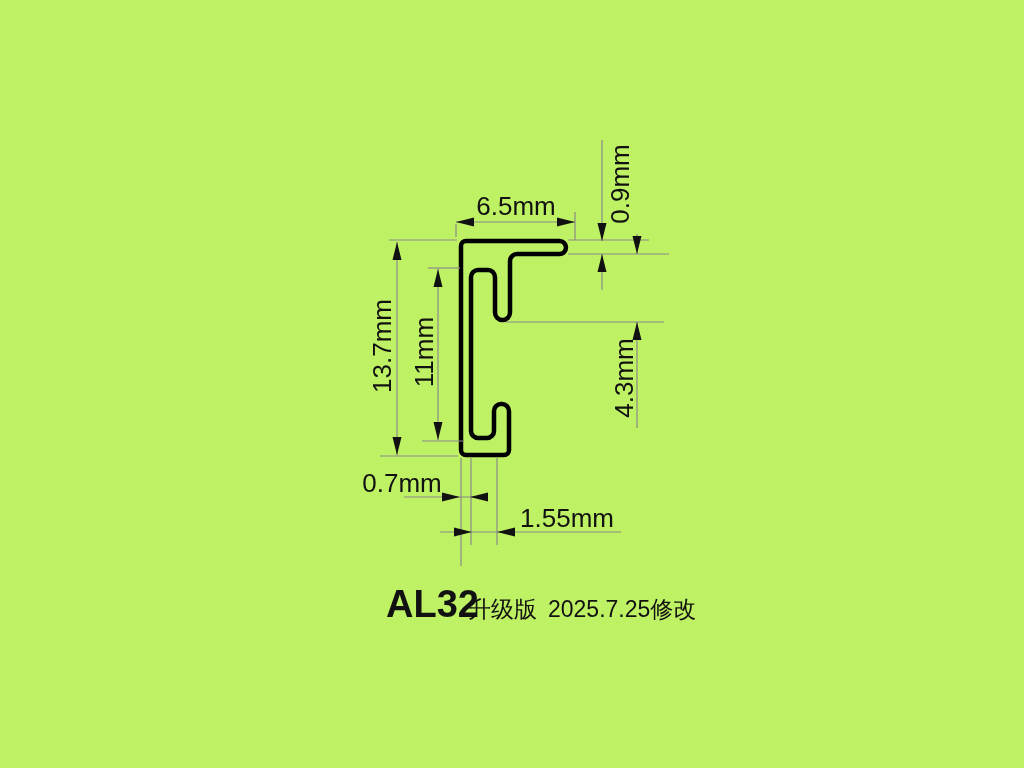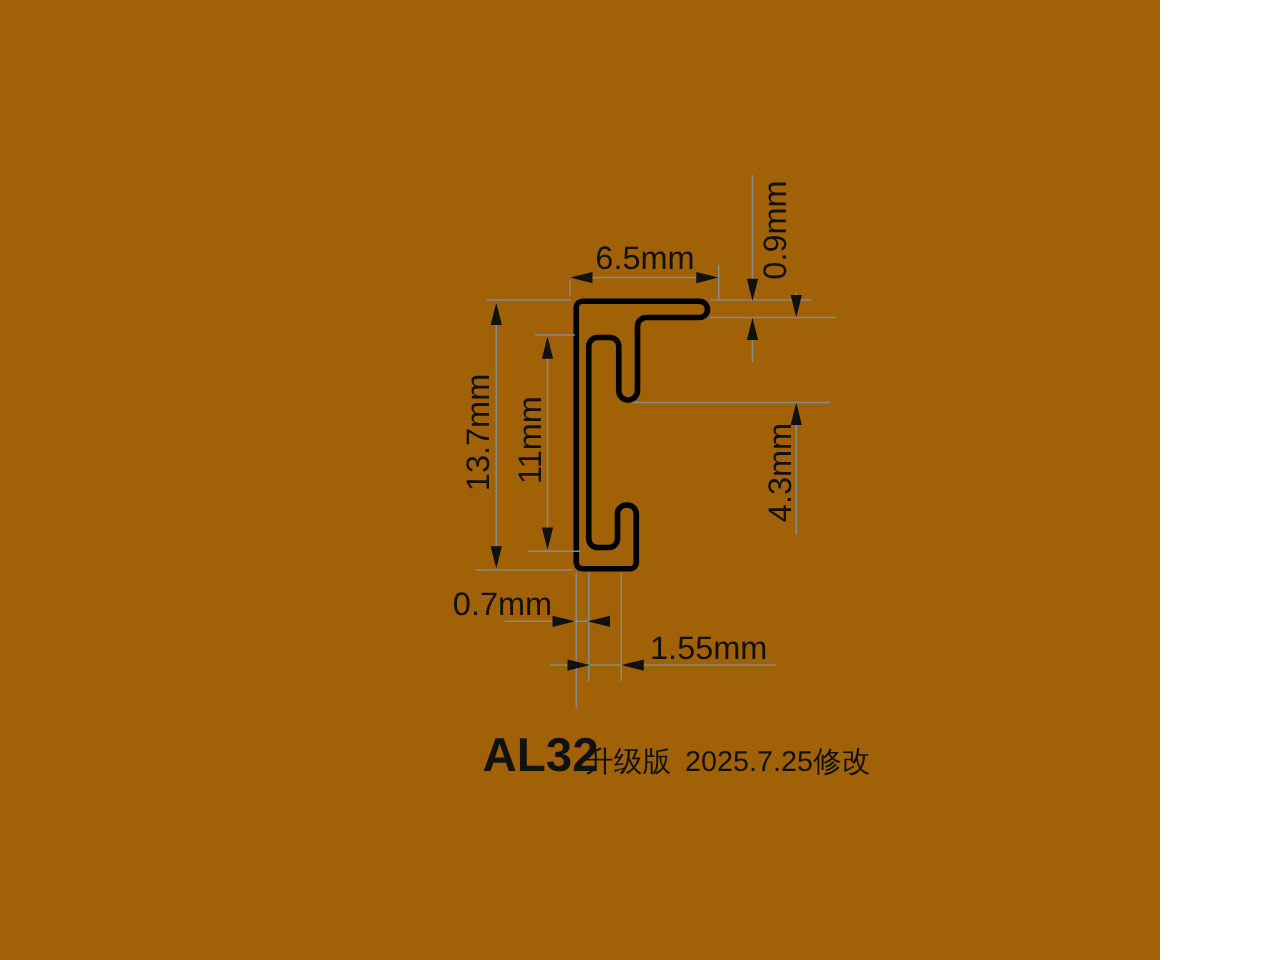--- a/index.html
+++ b/index.html
@@ -3,23 +3,23 @@
 <meta charset="utf-8">
 <style>
   html, body {
     margin: 0;
     padding: 0;
     background: #ffffff;
     font-family: "Liberation Sans", sans-serif;
   }
   .canvas {
     position: relative;
-    width: 928px;
+    width: 1024px;
     height: 768px;
-    background: #a16207;
+    background: #bef264;
     overflow: hidden;
   }
   svg { display: block; }
   .profile {
     fill: none;
     stroke: #000000;
     stroke-width: 4.5;
     stroke-linejoin: round;
     stroke-linecap: round;
   }

